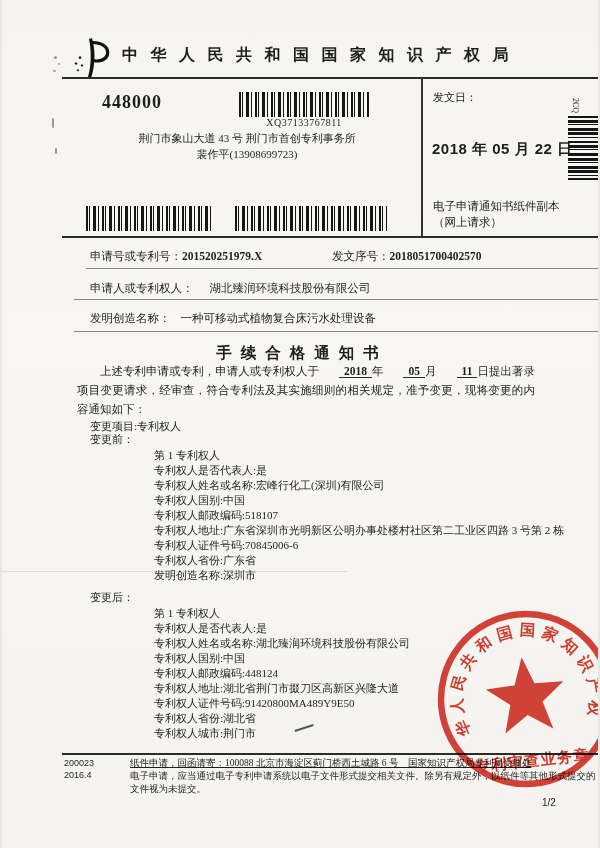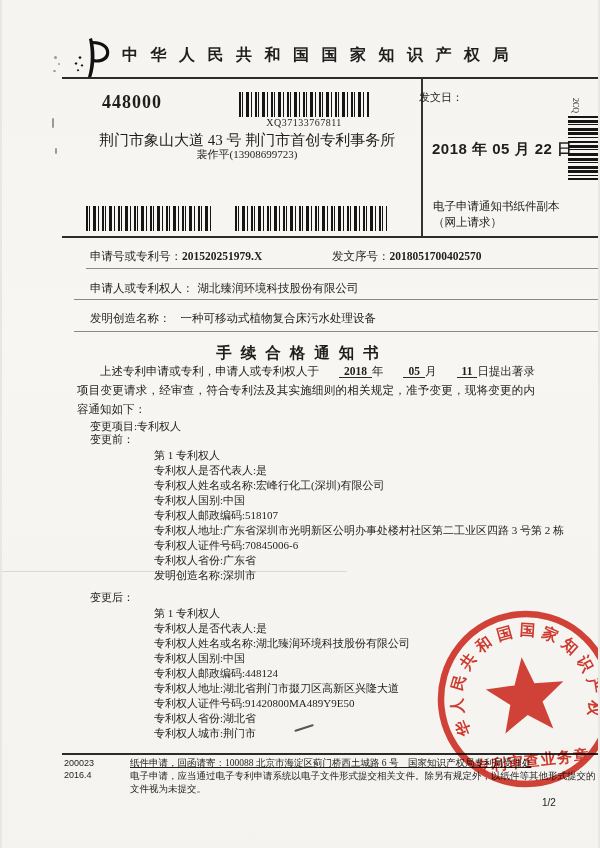--- a/index.html
+++ b/index.html
@@ -56,42 +56,42 @@
   </div>
   <div class="abs" style="left:112px; top:45px; width:415px; text-align:center; font-size:16px; font-weight:bold; letter-spacing:12.5px; white-space:nowrap;">中华人民共和国国家知识产权局</div>
   <div class="hline" style="left:60px; top:77px; width:538px; height:2px;"></div>
 
   <div class="vline" style="left:419px; top:78px; width:1.5px; height:159px;"></div>
   <div class="hline" style="left:60px; top:236px; width:538px; height:2px;"></div>
 
   <div class="abs bold" style="left:100px; top:92px; font-size:18px; letter-spacing:1px;">448000</div>
   <div class="abs barcode-h" style="left:237px; top:92px; width:130px; height:25px;"></div>
   <div class="abs" style="left:237px; top:117px; width:130px; text-align:center; font-size:10px; letter-spacing:.5px;">XQ37133767811</div>
-  <div class="abs" style="left:85px; top:131px; width:320px; text-align:center; font-size:15px; white-space:nowrap;">荆门市象山大道 43 号  荆门市首创专利事务所</div>
+  <div class="abs" style="left:85px; top:131px; width:320px; text-align:center; font-size:11px; white-space:nowrap;">荆门市象山大道 43 号  荆门市首创专利事务所</div>
   <div class="abs" style="left:85px; top:147px; width:320px; text-align:center; font-size:11px;">裴作平(13908699723)</div>
   <div class="abs barcode-h" style="left:84px; top:206px; width:126px; height:25px;"></div>
   <div class="abs barcode-h" style="left:233px; top:206px; width:152px; height:25px;"></div>
 
-  <div class="abs" style="left:417px; top:90px; font-size:11px;">发文日：</div>
+  <div class="abs" style="left:431px; top:90px; font-size:11px;">发文日：</div>
   <div class="abs" style="left:430px; top:140px; font-size:15px; font-weight:bold; font-family:'Liberation Sans',sans-serif; letter-spacing:0.5px; white-space:nowrap;">2018 年 05 月 22 日</div>
   <div class="abs" style="left:431px; top:199px; width:134px; font-size:11.5px; line-height:15.5px;">电子申请通知书纸件副本（网上请求）</div>
 
   <div class="abs" style="left:578px; top:98px; font-size:8px; transform:rotate(90deg); transform-origin:left top;">2CQ</div>
   <div class="abs barcode-v" style="left:566px; top:116px; width:32px; height:64px;"></div>
 
   <div class="abs" style="left:88px; top:246px; white-space:nowrap;">
     <span class="label">申请号或专利号：</span><span class="label mono-num">201520251979.X</span>
   </div>
   <div class="abs" style="left:330px; top:246px; white-space:nowrap;">
     <span class="label">发文序号：</span><span class="label mono-num">2018051700402570</span>
   </div>
   <div class="hline light" style="left:84px; top:268px; width:514px; height:1px;"></div>
 
   <div class="abs" style="left:88px; top:278px; white-space:nowrap;">
-    <span class="label">申请人或专利权人：</span><span class="label" style="margin-left:4px;">湖北臻润环境科技股份有限公司</span>
+    <span class="label">申请人或专利权人：</span><span class="label" style="margin-left:16px;">湖北臻润环境科技股份有限公司</span>
   </div>
   <div class="hline light" style="left:72px; top:299px; width:526px; height:1px;"></div>
 
   <div class="abs" style="left:88px; top:308px; white-space:nowrap;">
     <span class="label">发明创造名称：</span><span class="label" style="margin-left:10px;font-family:Liberation Serif, serif;">一种可移动式植物复合床污水处理设备</span>
   </div>
   <div class="hline light" style="left:72px; top:331px; width:526px; height:1px;"></div>
 
   <div class="abs" style="left:0; top:343px; width:600px; text-align:center; font-size:15.5px; font-weight:bold; letter-spacing:9px;">手续合格通知书</div>
 

